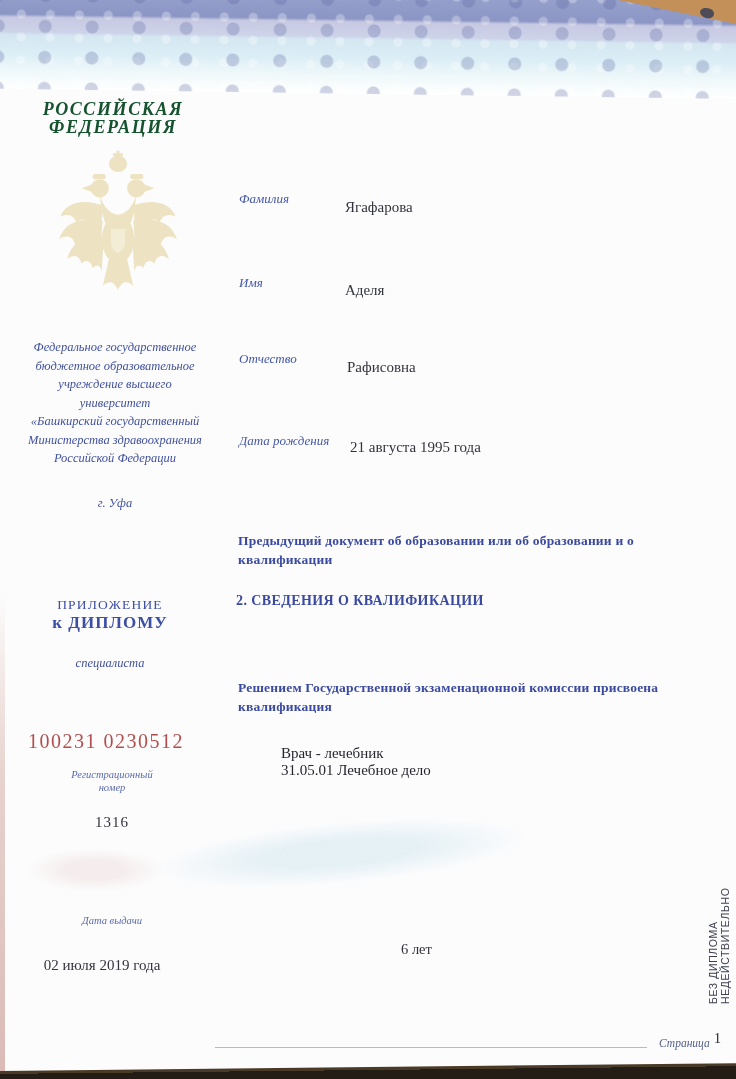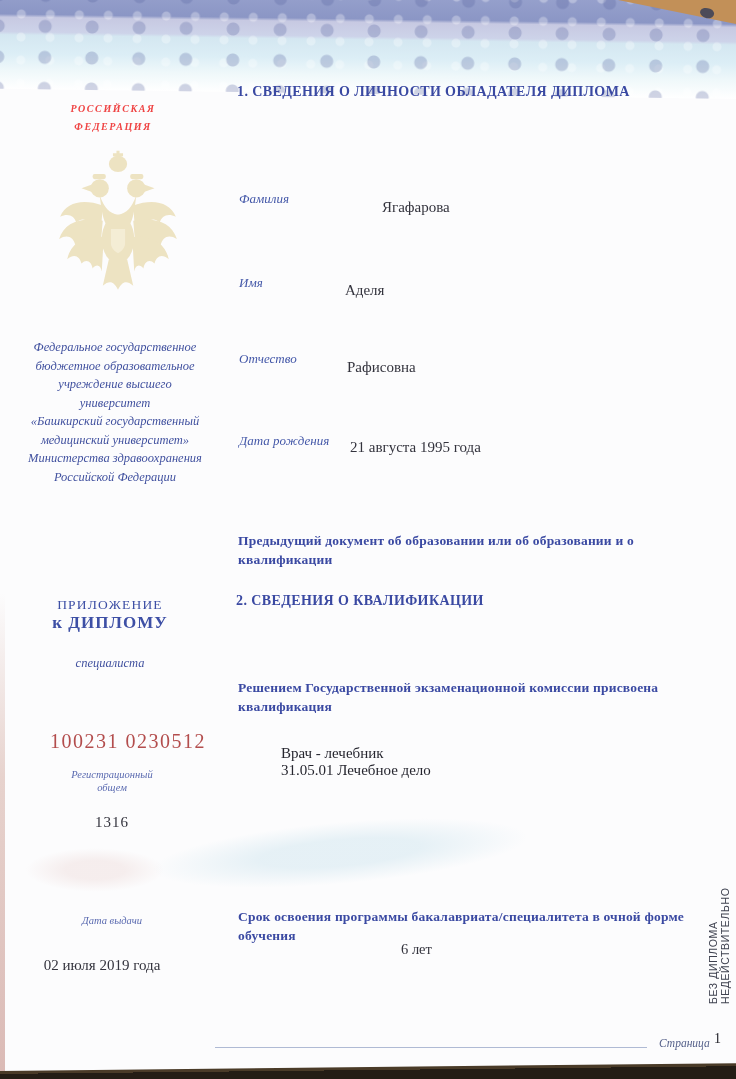--- a/index.html
+++ b/index.html
@@ -54,30 +54,30 @@
     background:radial-gradient(ellipse at center, rgba(215,170,165,.18) 30%, transparent 70%);
   }
   
   .abs{position:absolute;}
   .blue-head{color:#3a49a2;font-weight:bold;letter-spacing:.4px;font-size:14px;}
   .blue-head-sm{color:#3a49a2;font-weight:bold;letter-spacing:.2px;font-size:13.5px;line-height:19px;}
   .label-blue{color:#4357a8;font-style:italic;font-size:13px;}
   .label-blue-sm{color:#5a6ab0;font-style:italic;font-size:10.5px;line-height:13px;text-align:center;}
   .value-dark{color:#33333d;font-size:15px;}
   .country{
-    color:#ef4444;font-weight:bold;font-style:italic;
-    font-size:10px;letter-spacing:1.6px;line-height:18px;text-align:center;
+    color:#14532d;font-weight:bold;font-style:italic;
+    font-size:18px;letter-spacing:1.6px;line-height:18px;text-align:center;
   }
   .org{
     color:#41519f;font-style:italic;font-size:12.5px;line-height:18.5px;text-align:center;
   }
   .supp1{color:#3d4fa5;font-weight:normal;font-size:13.5px;letter-spacing:1.2px;text-align:center;}
   .supp2{color:#3d4fa5;font-weight:bold;font-size:17px;letter-spacing:1px;text-align:center;}
   .supp3{color:#41519f;font-style:italic;font-size:12.5px;text-align:center;}
-  .serial{color:#b34d4d;font-size:20px;letter-spacing:1.5px;margin-left:22px;}
+  .serial{color:#b34d4d;font-size:20px;letter-spacing:1.5px;}
   .center-col{width:180px;text-align:center;}
   .vert-note{
     position:absolute;right:5px;top:812px;height:192px;
     writing-mode:vertical-rl;transform:rotate(180deg);
     font-family:"Liberation Sans","DejaVu Sans",sans-serif;
     font-size:10.5px;letter-spacing:.6px;color:#3f4250;
   }
   .footer-line{position:absolute;left:215px;top:1047px;width:432px;height:1px;background:#8f9ec2;opacity:.7;}
   .page-label{color:#55608a;font-size:11.5px;font-style:italic;}
   .page-num{color:#23232b;font-size:14px;}
@@ -128,66 +128,64 @@
       </g>
     </svg>
   </div>
 
   <div class="abs org" style="left:8px;top:338px;width:214px;">
     <div>Федеральное государственное</div>
     <div>бюджетное образовательное</div>
     <div>учреждение высшего</div>
     <div>университет</div>
     <div>«Башкирский государственный</div>
-    <div>медицинский университет»</div>
     <div>Министерства здравоохранения</div>
     <div>Российской Федерации</div>
   </div>
 
+  <div class="abs org" style="left:8px;top:494px;width:214px;">г. Уфа</div>
 
   <div class="abs supp1" style="left:10px;top:597px;width:200px;">ПРИЛОЖЕНИЕ</div>
   <div class="abs supp2" style="left:10px;top:613px;width:200px;">к ДИПЛОМУ</div>
   <div class="abs supp3" style="left:10px;top:656px;width:200px;">специалиста</div>
 
   <div class="abs serial" style="left:28px;top:730px;">100231 0230512</div>
 
   <div class="abs label-blue-sm center-col" style="left:22px;top:768px;">
     <div>Регистрационный</div>
-    <div>общем</div>
+    <div>номер</div>
   </div>
   <div class="abs value-dark center-col" style="left:22px;top:814px;letter-spacing:1px;">1316</div>
 
   <div class="abs label-blue-sm center-col" style="left:22px;top:914px;">Дата выдачи</div>
   <div class="abs value-dark center-col" style="left:12px;top:945px;margin-top:12px;">02 июля 2019 года</div>
 
-  <div class="abs blue-head" style="left:237px;top:84px;width:480px;">1. СВЕДЕНИЯ О ЛИЧНОСТИ ОБЛАДАТЕЛЯ ДИПЛОМА</div>
 
   <div class="abs label-blue" style="left:239px;top:191px;">Фамилия</div>
-  <div class="abs value-dark" style="left:345px;top:199px;margin-left:37px;">Ягафарова</div>
+  <div class="abs value-dark" style="left:345px;top:199px;">Ягафарова</div>
 
   <div class="abs label-blue" style="left:239px;top:275px;">Имя</div>
   <div class="abs value-dark" style="left:345px;top:282px;">Аделя</div>
 
   <div class="abs label-blue" style="left:239px;top:351px;">Отчество</div>
   <div class="abs value-dark" style="left:347px;top:359px;">Рафисовна</div>
 
   <div class="abs label-blue" style="left:239px;top:433px;">Дата рождения</div>
   <div class="abs value-dark" style="left:350px;top:439px;">21  августа  1995 года</div>
 
   <div class="abs blue-head-sm" style="left:238px;top:492px;width:485px;margin-top:39px;">Предыдущий документ об образовании или об образовании и о квалификации</div>
 
   <div class="abs blue-head" style="left:236px;top:593px;">2. СВЕДЕНИЯ О КВАЛИФИКАЦИИ</div>
 
   <div class="abs blue-head-sm" style="left:238px;top:678px;width:440px;">Решением Государственной экзаменационной комиссии присвоена квалификация</div>
   <div class="abs value-dark" style="left:281px;top:745px;line-height:17px;color:#26262f;">
     <div>Врач - лечебник</div>
     <div>31.05.01  Лечебное дело</div>
   </div>
 
-  <div class="abs blue-head-sm" style="left:238px;top:907px;width:455px;">Срок освоения программы бакалавриата/специалитета в очной форме обучения</div>
   <div class="abs value-dark" style="left:401px;top:941px;font-size:14.5px;">6 лет</div>
 
   <div class="vert-note">БЕЗ ДИПЛОМА НЕДЕЙСТВИТЕЛЬНО</div>
 
   <div class="footer-line"></div>
   <div class="abs page-label" style="left:659px;top:1037px;">Страница</div>
   <div class="abs page-num" style="left:714px;top:1031px;">1</div>
 
   <div class="photo-edge-bottom"></div>
 

